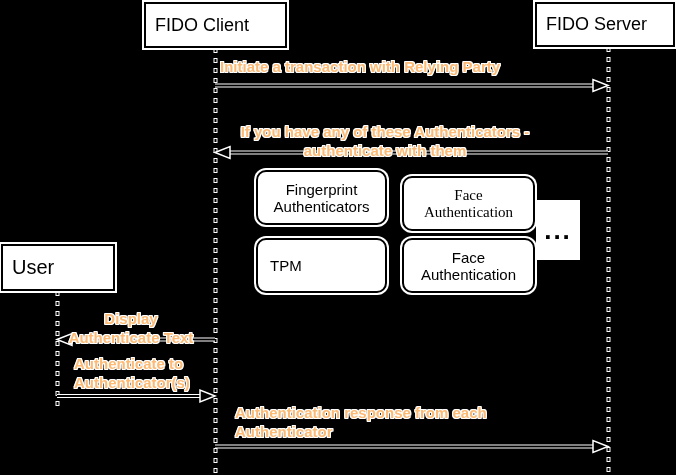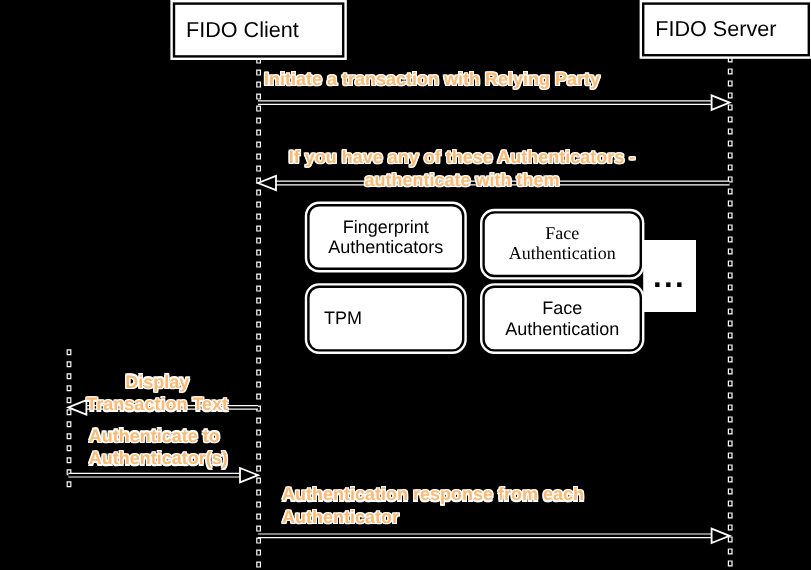--- a/index.html
+++ b/index.html
@@ -140,28 +140,31 @@
   </svg>
 
   <div class="actor" style="left:144px; top:2px; width:143px; height:46px;">
     <span>FIDO Client</span>
   </div>
 
   <div class="actor" style="left:535px; top:2px; width:140px; height:45px;">
     <span>FIDO Server</span>
   </div>
 
+  <div class="actor" style="left:1px; top:244px; width:114px; height:47px; font-size:20px;">
+    <span>User</span>
+  </div>
 
   <div class="msg nowrap" style="left:220px; top:57px;">Initiate a transaction with Relying Party</div>
 
   <div class="msg center" style="left:385px; top:110px;">If you have any of these Authenticators -
 authenticate with them</div>
 
   <div class="msg center" style="left:131px; top:297px;">Display
-Transaction Text</div>
+Authenticate Text</div>
 
   <div class="msg" style="left:74px; top:354px;">Authenticate to
 Authenticator(s)</div>
 
   <div class="msg" style="left:235px; top:403px;">Authentication response from each
 Authenticator</div>
 
   <div class="authbox" style="left:256px; top:170px; width:131px; height:55px;">
     <span>Fingerprint
 Authenticators</span>

